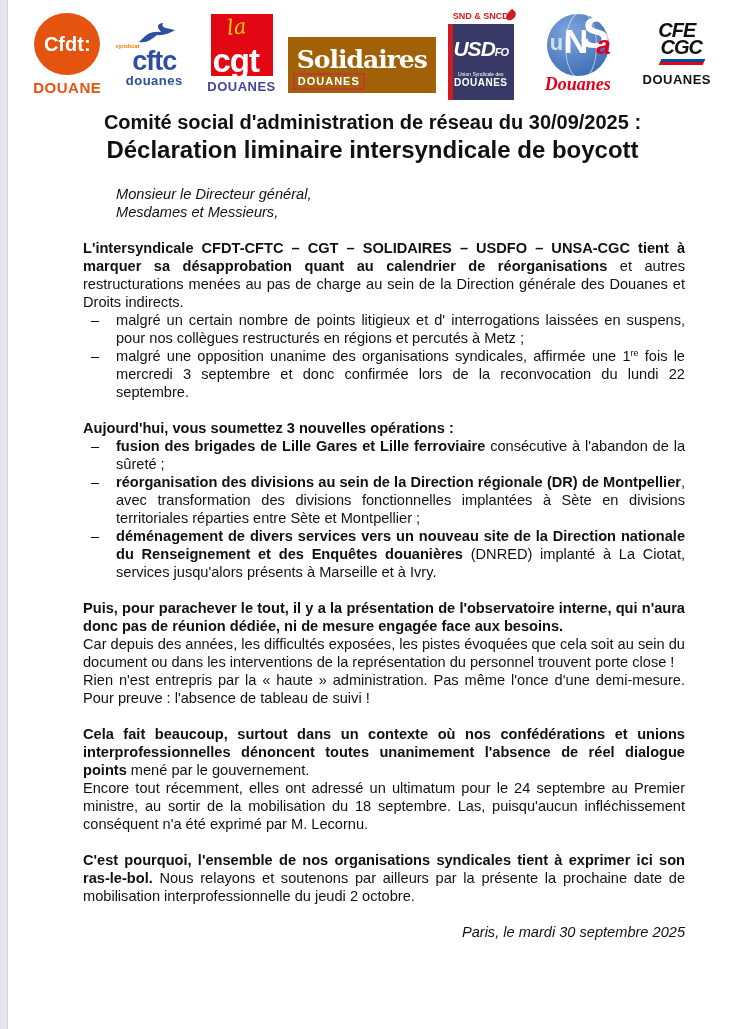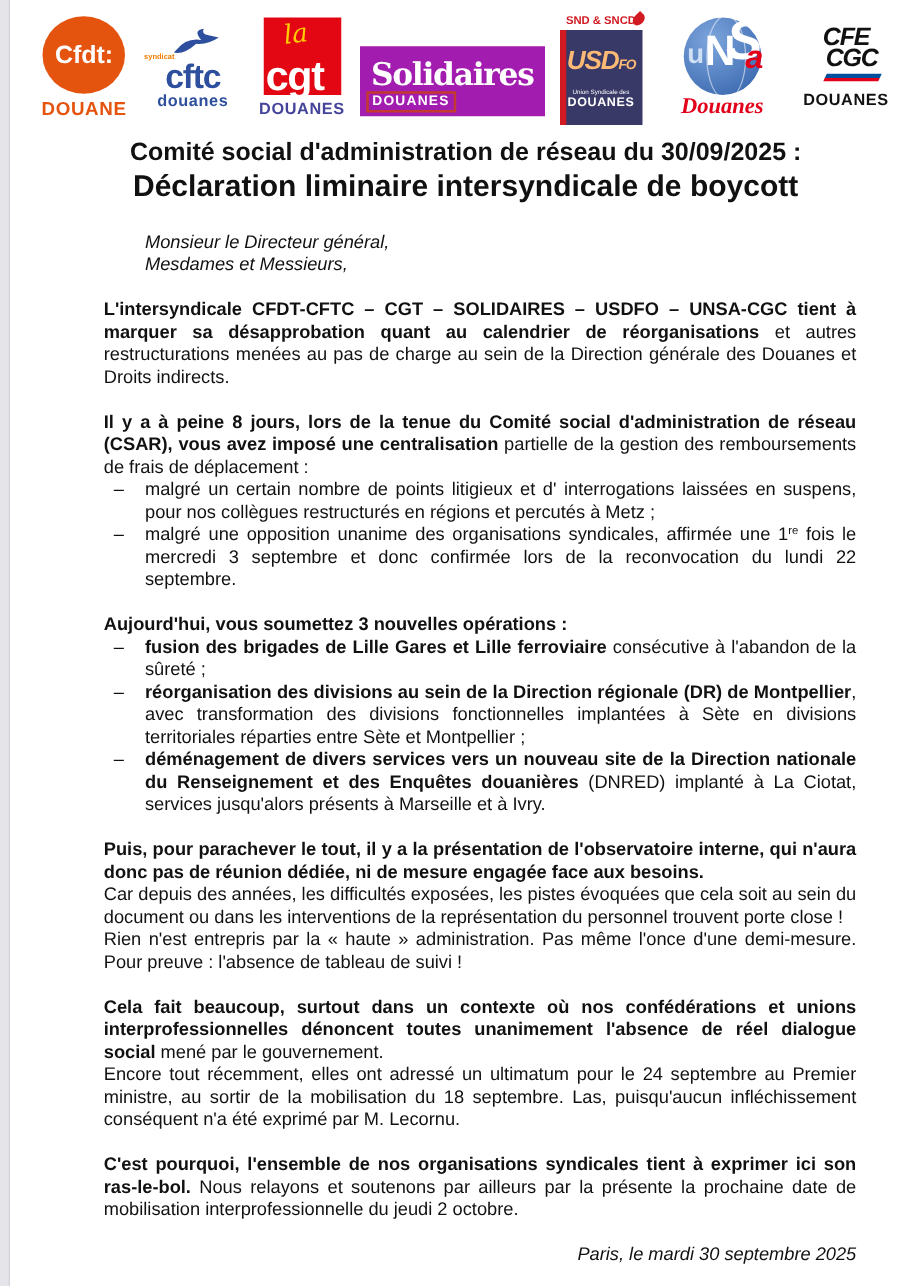--- a/index.html
+++ b/index.html
@@ -47,21 +47,21 @@
     font-family: "DejaVu Serif", serif; font-style: italic; font-size: 21px; transform: rotate(-6deg);
   }
   .cgt-acronym {
     position: absolute; bottom: -4px; left: 2px; color: #ffffff;
     font-weight: bold; font-size: 33px; letter-spacing: -1px;
   }
   .cgt-sub { color: #44449a; font-weight: bold; font-size: 13px; margin-top: 3px; letter-spacing: .5px; }
 
   
   .logo-solidaires {
-    width: 148px; height: 56px; background: #a21caf; position: relative;
+    width: 148px; height: 56px; background: #a16207; position: relative;
     color: #fff; margin-top: 22px;
   }
   .solidaires-text {
     font-family: "DejaVu Serif", serif; font-weight: bold;
     font-size: 25px; line-height: 46px; text-align: center; letter-spacing: -1px;
   }
   .solidaires-badge {
     position: absolute; left: 5px; bottom: 3px;
     border: 2px solid #c4392f; font-size: 11px; font-weight: bold;
     padding: 0 3px; letter-spacing: 1px; line-height: 13px;
@@ -72,21 +72,21 @@
   .usdfo-top {
     height: 16px; background: #fff; color: #d11a21;
     font-size: 9px; font-weight: bold; line-height: 16px; position: relative;
   }
   .usdfo-flame {
     position: absolute; right: -1px; top: 2px; width: 8px; height: 11px;
     background: #d11a21; border-radius: 0 50% 50% 50%; transform: rotate(45deg);
   }
   .usdfo-body { position: absolute; top: 16px; left: 0; right: 0; bottom: 0; background: #393968; }
   .usdfo-stripe { position: absolute; left: 0; top: 0; bottom: 0; width: 5px; background: #d11a21; }
-  .usdfo-usd { color: #fdba74; font-weight: bold; font-style: italic; font-size: 21px; margin-top: 13px; letter-spacing: -1px; }
+  .usdfo-usd { color: #ffffff; font-weight: bold; font-style: italic; font-size: 21px; margin-top: 13px; letter-spacing: -1px; }
   .usdfo-fo { font-size: 11px; }
   .usdfo-small { color: #fff; font-size: 5px; margin-top: 10px; }
   .usdfo-sub { color: #fff; font-weight: bold; font-size: 10px; letter-spacing: .5px; }
 
   
   .logo-unsa { width: 104px; }
   .unsa-circle {
     width: 62px; height: 62px; border-radius: 50%;
     background: radial-gradient(circle at 35% 30%, #7ea6dd, #2f5ea8);
     position: relative; margin: 0 auto;
@@ -214,35 +214,34 @@
   </div>
 
   <div class="content">
     <div class="salutation">
       <div>Monsieur le Directeur général,</div>
       <div>Mesdames et Messieurs,</div>
     </div>
 
     <div>
         <p class="para"><span class="b">L'intersyndicale CFDT-CFTC – CGT – SOLIDAIRES – USDFO – UNSA-CGC tient à marquer sa désapprobation quant au calendrier de réorganisations</span><span> et autres restructurations menées au pas de charge au sein de la Direction générale des Douanes et Droits indirects.</span></p>
-        <p class="para"><span class="b">Il y a à peine 8 jours, lors de la tenue du Comité social d'administration de réseau (CSAR), vous avez imposé une centralisation</span><span> partielle de la gestion des remboursements de frais de déplacement :</span></p>
         <div class="bullets">
           <div class="bullet-item"><span class="dash">–</span><span>malgré un certain nombre de points litigieux et d' interrogations laissées en suspens, pour nos collègues restructurés en régions et percutés à Metz ;</span></div>
           <div class="bullet-item"><span class="dash">–</span><span>malgré une opposition unanime des organisations syndicales, affirmée une 1</span><sup>re</sup><span> fois le mercredi 3 septembre et donc confirmée lors de la reconvocation du lundi 22 septembre.</span></div>
         </div>
         <p class="para"><span class="b">Aujourd'hui, vous soumettez 3 nouvelles opérations :</span></p>
         <div class="bullets">
           <div class="bullet-item"><span class="dash">–</span><span class="b">fusion des brigades de Lille Gares et Lille ferroviaire</span><span> consécutive à l'abandon de la sûreté ;</span></div>
           <div class="bullet-item"><span class="dash">–</span><span class="b">réorganisation des divisions au sein de la Direction régionale (DR) de Montpellier</span><span>, avec transformation des divisions fonctionnelles implantées à Sète en divisions territoriales réparties entre Sète et Montpellier ;</span></div>
           <div class="bullet-item"><span class="dash">–</span><span class="b">déménagement de divers services vers un nouveau site de la Direction nationale du Renseignement et des Enquêtes douanières</span><span> (DNRED) implanté à La Ciotat, services jusqu'alors présents à Marseille et à Ivry.</span></div>
         </div>
         <p class="para"><span class="b">Puis, pour parachever le tout, il y a la présentation de l'observatoire interne, qui n'aura donc pas de réunion dédiée, ni de mesure engagée face aux besoins.</span></p>
         <p class="para cont"><span>Car depuis des années, les difficultés exposées, les pistes évoquées que cela soit au sein du document ou dans les interventions de la représentation du personnel trouvent porte close !</span></p>
         <p class="para cont"><span>Rien n'est entrepris par la « haute » administration. Pas même l'once d'une demi-mesure. Pour preuve : l'absence de tableau de suivi !</span></p>
-        <p class="para"><span class="b">Cela fait beaucoup, surtout dans un contexte où nos confédérations et unions interprofessionnelles dénoncent toutes unanimement l'absence de réel dialogue social</span><span> mené par le gouvernement.</span></p>
+        <p class="para"><span class="b">Cela fait beaucoup, surtout dans un contexte où nos confédérations et unions interprofessionnelles dénoncent toutes unanimement l'absence de réel dialogue points</span><span> mené par le gouvernement.</span></p>
         <p class="para cont"><span>Encore tout récemment, elles ont adressé un ultimatum pour le 24 septembre au Premier ministre, au sortir de la mobilisation du 18 septembre. Las, puisqu'aucun infléchissement conséquent n'a été exprimé par M. Lecornu.</span></p>
         <p class="para"><span class="b">C'est pourquoi, l'ensemble de nos organisations syndicales tient à exprimer ici son ras-le-bol.</span><span> Nous relayons et soutenons par ailleurs par la présente la prochaine date de mobilisation interprofessionnelle du jeudi 2 octobre.</span></p>
       </div>
 
     <div class="dateline">Paris, le mardi 30 septembre 2025</div>
   </div>
 
 </div>
 
 </body></html>

